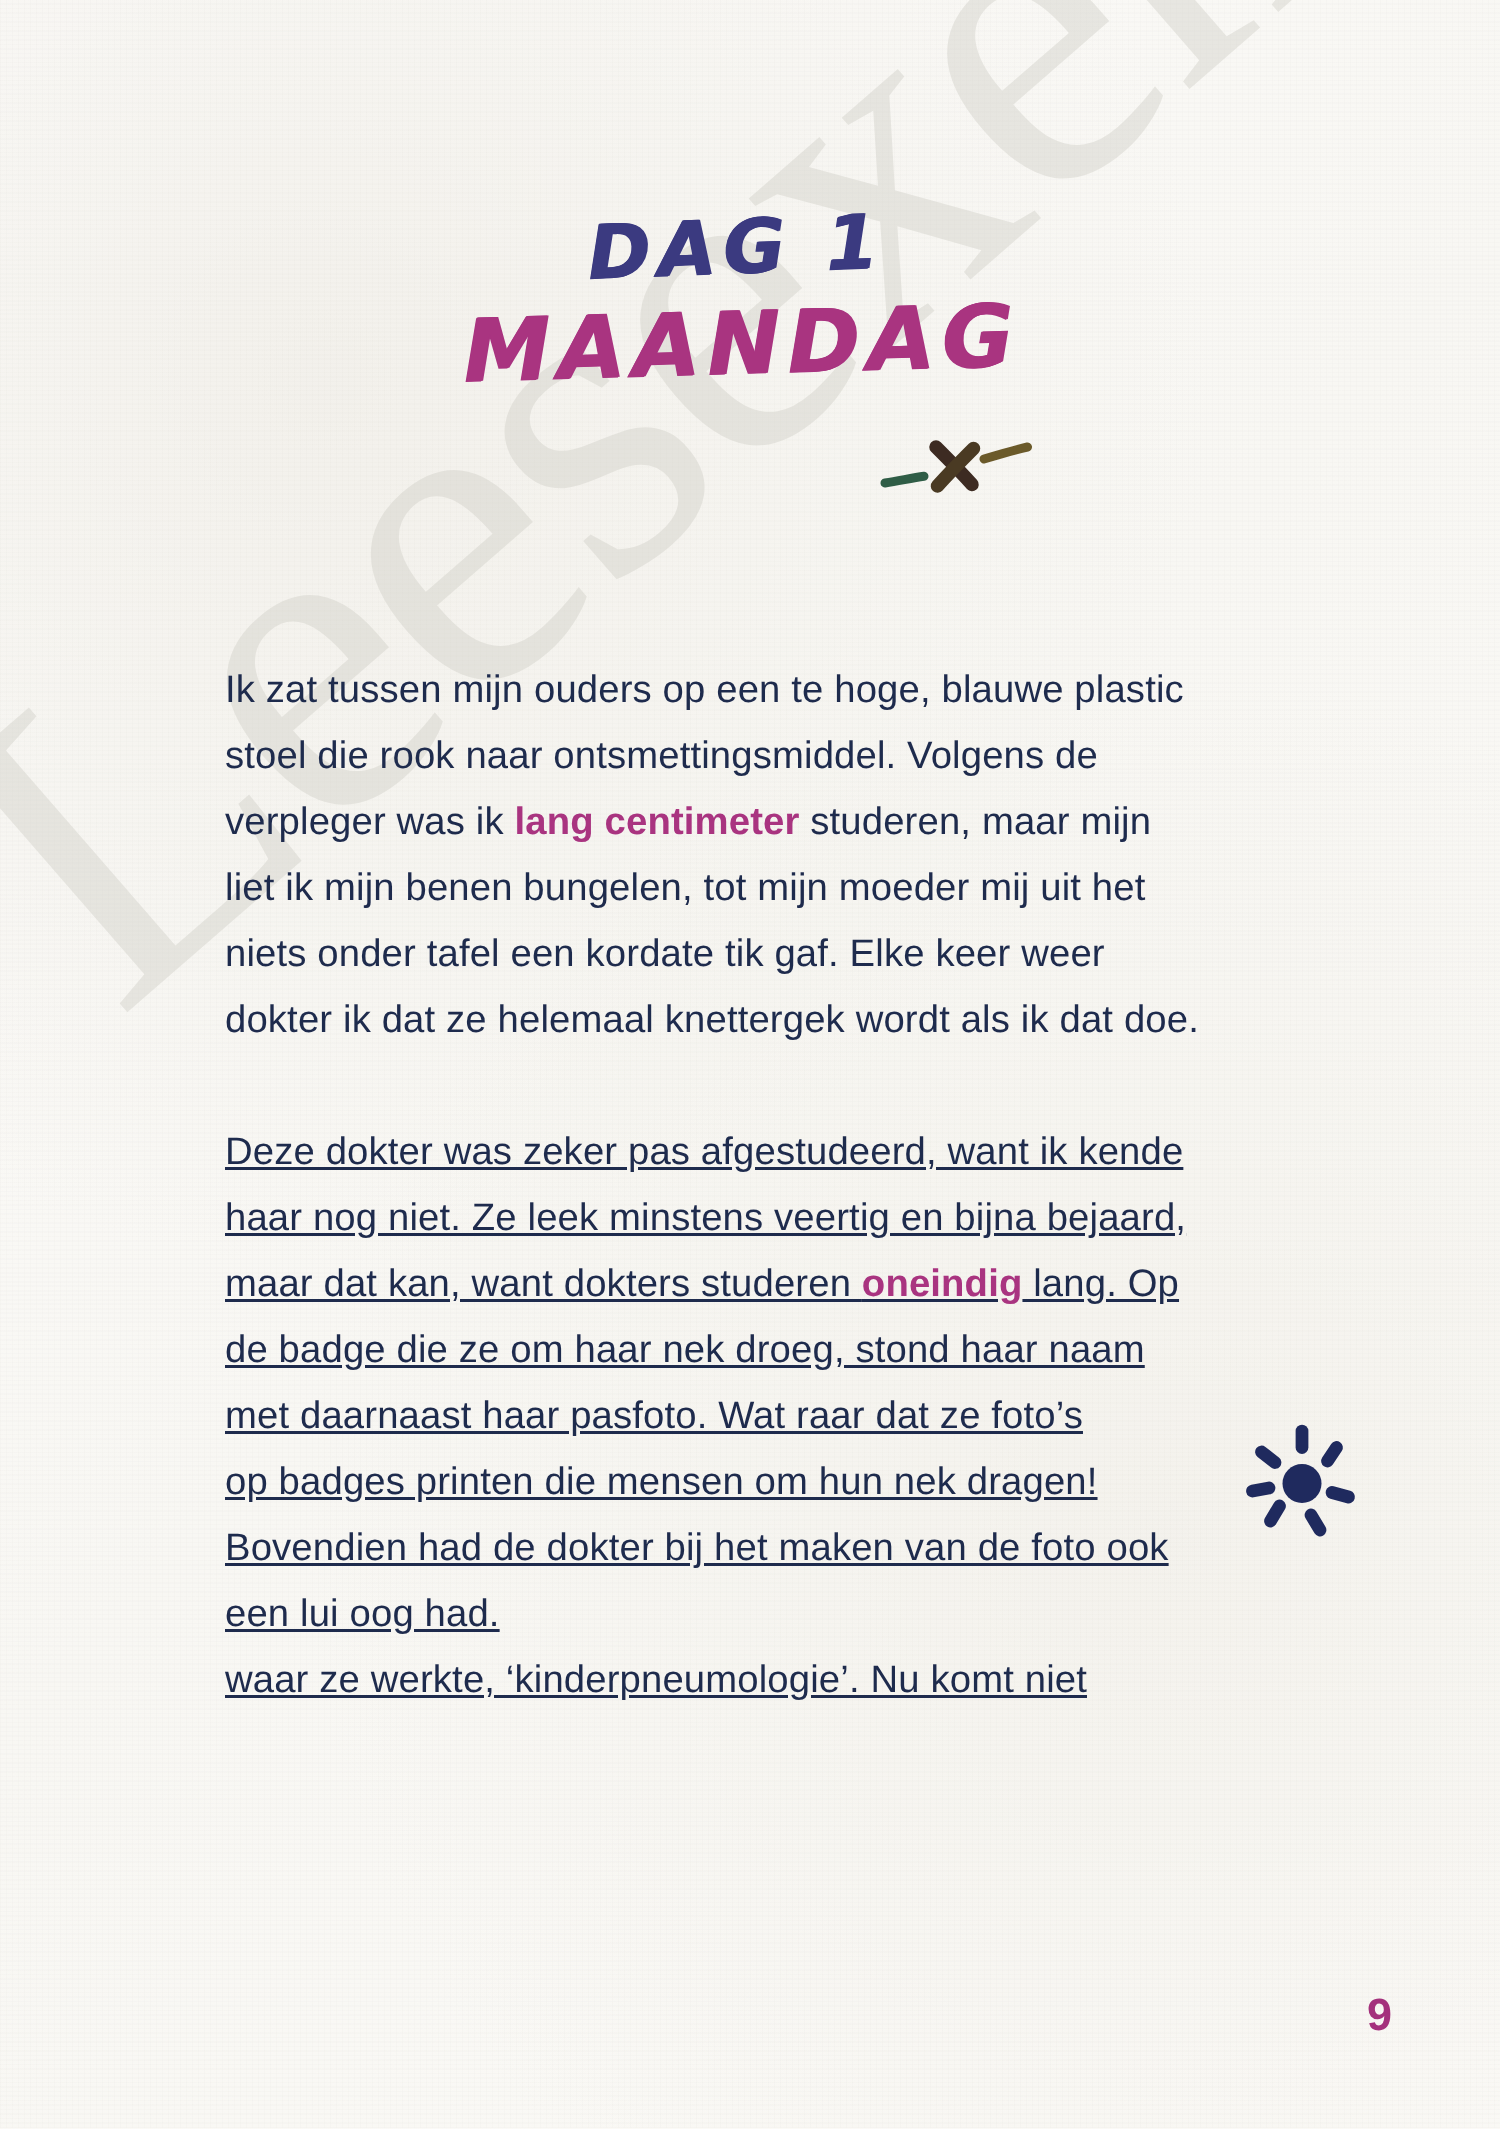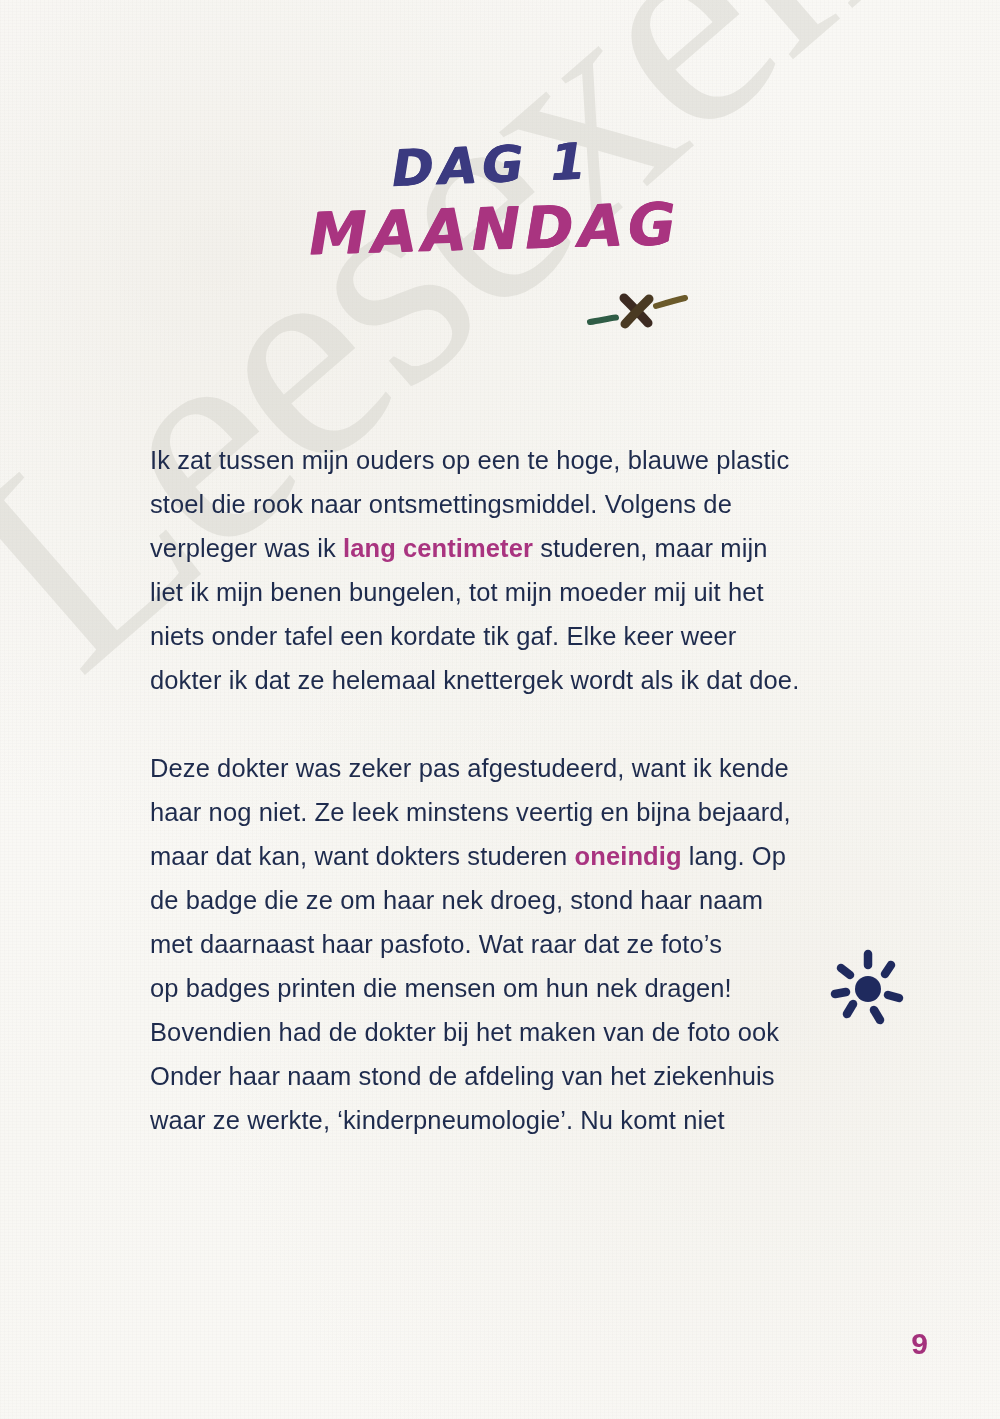--- a/index.html
+++ b/index.html
@@ -121,20 +121,21 @@
     color: #1e2b4d;
     font-size: 25.5px;
     line-height: 44px;
     letter-spacing: .1px;
   }
   .para {
     margin: 0;
   }
   .para + .para {
     margin-top: 44px;
+    text-decoration: underline;
   }
   .para .ln {
     display: block;
     white-space: nowrap;
   }
   .hl {
     color: #a93480;
     font-weight: 700;
   }
 
@@ -196,20 +197,20 @@
         <span class="ln"><span>dokter ik dat ze helemaal knettergek wordt als ik dat doe.</span></span>
       </p>
     <p class="para">
         <span class="ln"><span>Deze dokter was zeker pas afgestudeerd, want ik kende</span></span>
         <span class="ln"><span>haar nog niet. Ze leek minstens veertig en bijna bejaard,</span></span>
         <span class="ln"><span>maar dat kan, want dokters studeren </span><span class="hl" style="color: rgb(169, 52, 128);">oneindig</span><span> lang. Op</span></span>
         <span class="ln"><span>de badge die ze om haar nek droeg, stond haar naam</span></span>
         <span class="ln"><span>met daarnaast haar pasfoto. Wat raar dat ze foto’s</span></span>
         <span class="ln"><span>op badges printen die mensen om hun nek dragen!</span></span>
         <span class="ln"><span>Bovendien had de dokter bij het maken van de foto ook</span></span>
-        <span class="ln"><span>Onder haar naam stond de afdeling van het ziekenhuis</span></span>
+        <span class="ln"><span>een lui oog had.</span></span>
         <span class="ln"><span>waar ze werkte, ‘kinderpneumologie’. Nu komt niet</span></span>
       </p>
   </div>
 
   <div class="page-number" style="color: rgb(164, 49, 124);">9</div>
 
 </div>
 
 </body></html>

